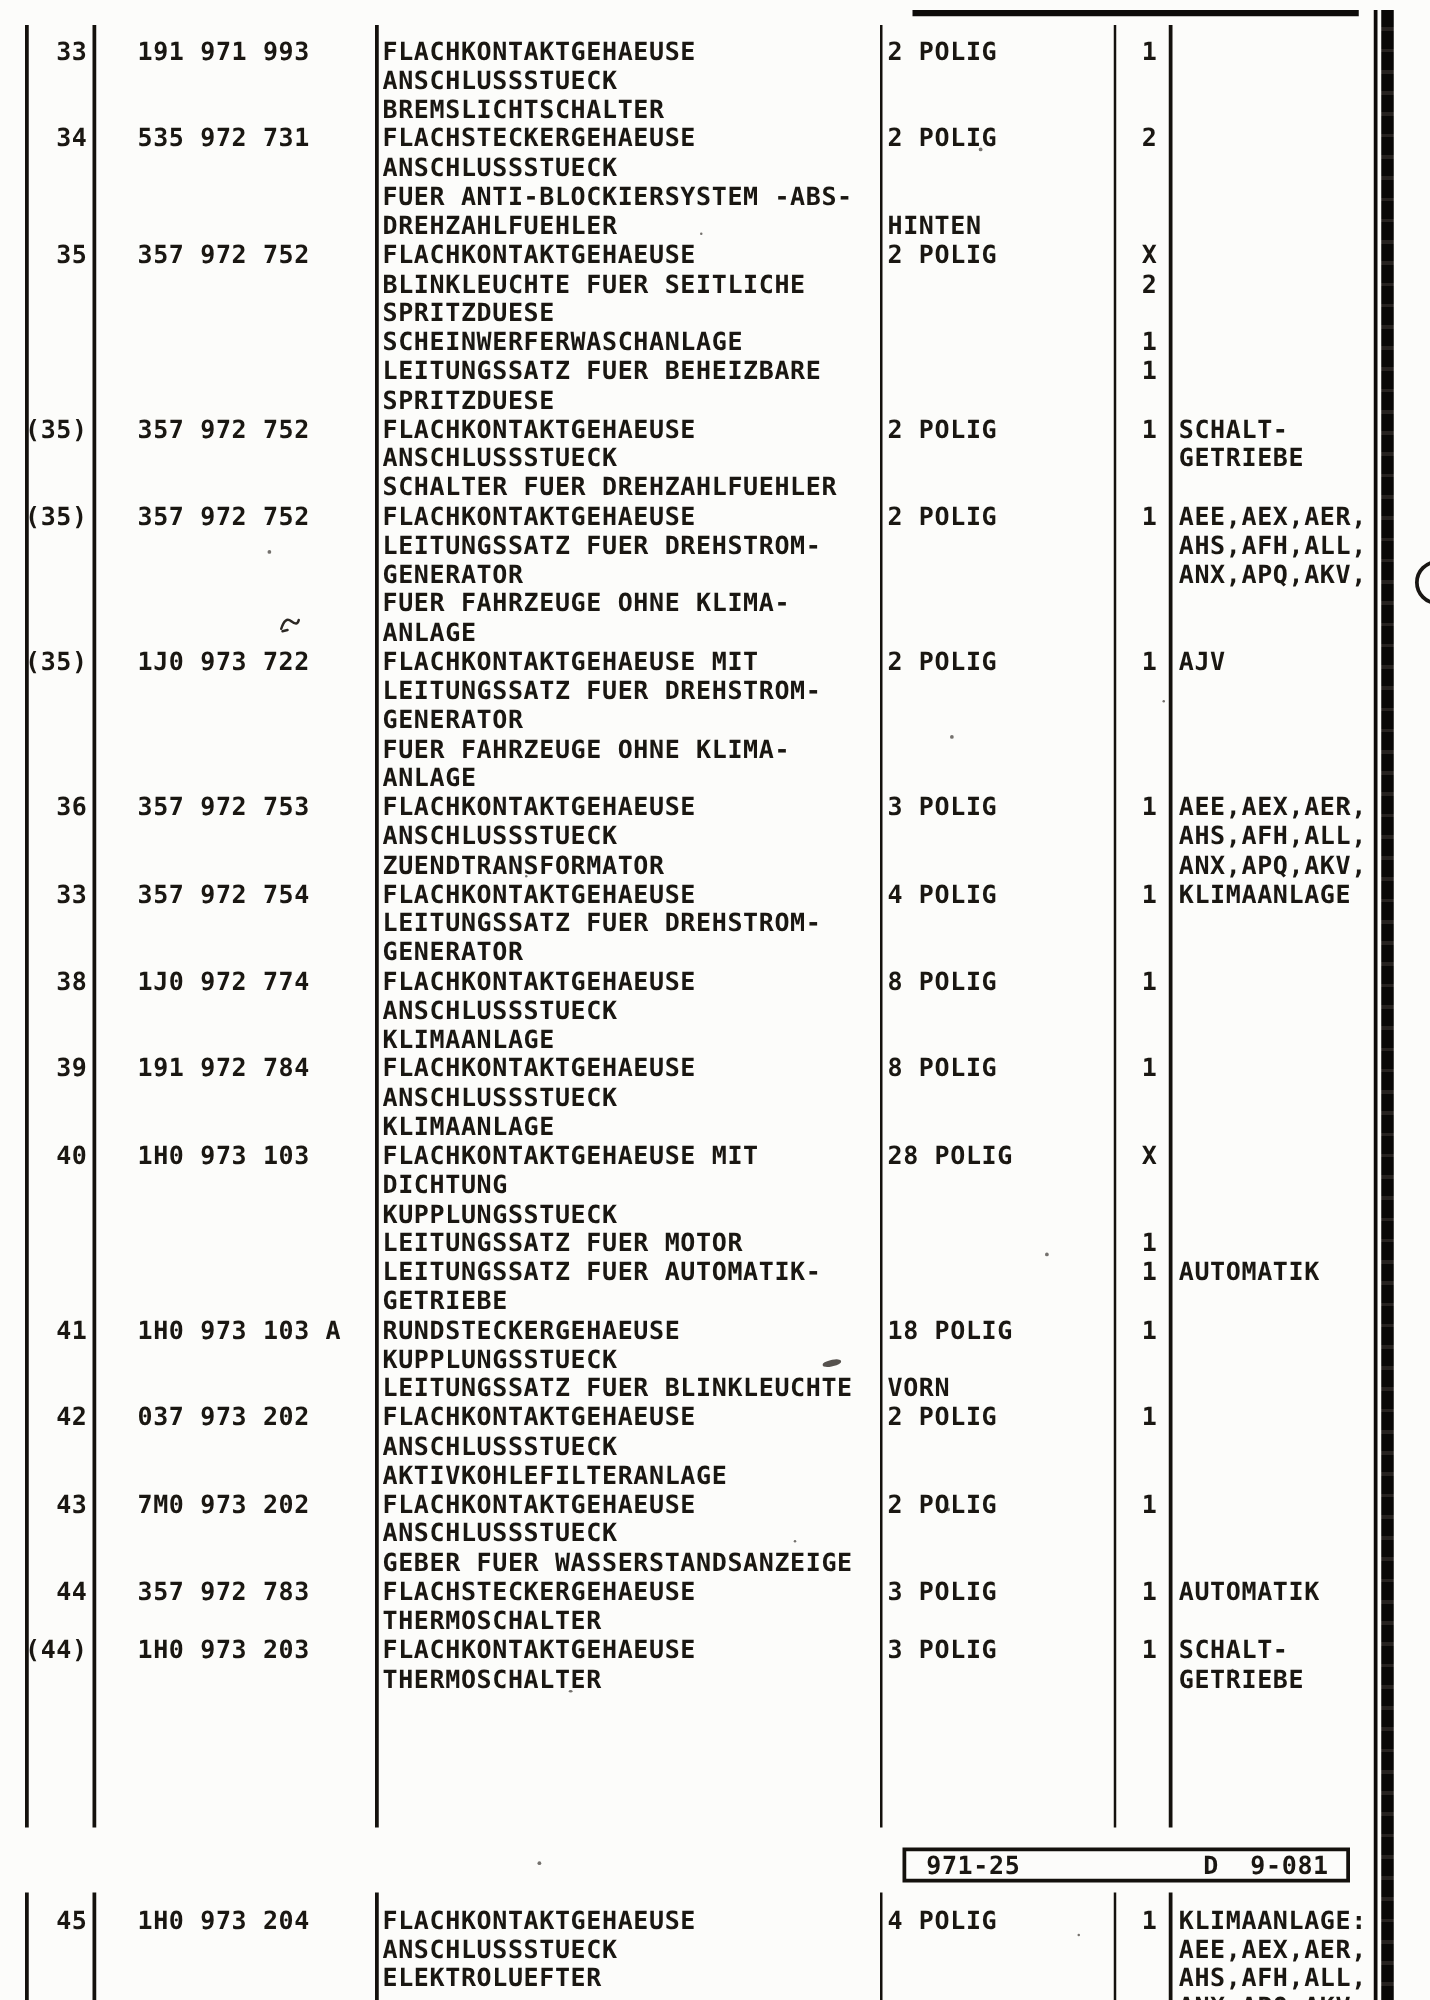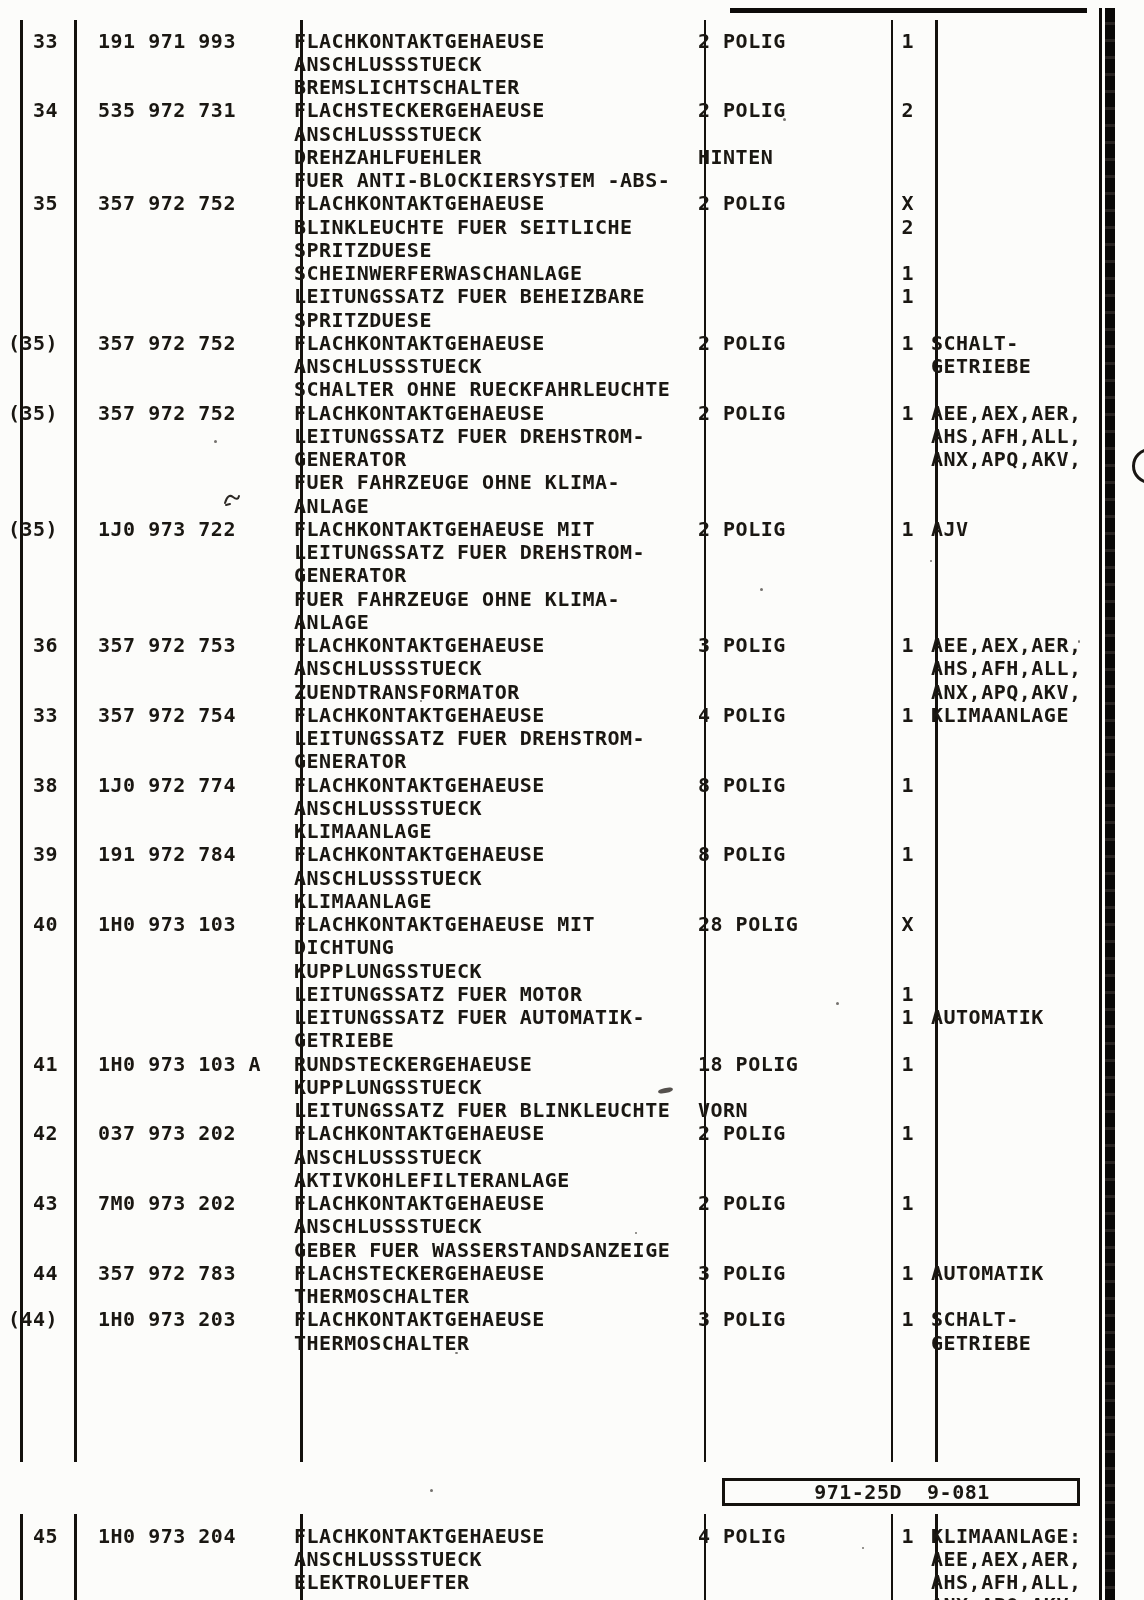--- a/index.html
+++ b/index.html
@@ -18,35 +18,35 @@
   .vr-type{left:704px;width:2px;}
   .vr-qty1{left:891px;width:2px;}
   .vr-qty2{left:935px;width:3px;}
   .top-rule{position:absolute;left:730px;top:8px;width:357px;height:5px;background:#0d0b09;}
   .edge-bar-a{position:absolute;left:1099px;top:8px;width:3px;height:1592px;background:#0d0b09;}
   .edge-bar-b{position:absolute;left:1105px;top:8px;width:10px;height:1592px;
     background:repeating-linear-gradient(180deg,#090807 0 14px,#262220 14px 17px);}
   .punch-circle{position:absolute;left:1132px;top:448px;width:30px;height:30px;
     border:3px solid #191613;border-radius:50%;background:transparent;}
   
-  .lines{position:absolute;left:8px;width:1076px;}
+  .lines{position:absolute;left:20px;width:1076px;}
   #s1-lines{top:29px;}
   #s2-lines{top:1524px;}
   .ln{display:grid;grid-template-columns:54px 226px 402px 187px 44px 163px;height:23.25px;align-items:center;}
   .c{font-size:20px;line-height:1;letter-spacing:.5px;white-space:pre;overflow:visible;}
   .c0{text-align:right;padding-right:4px;}
   .c1{padding-left:36px;}
   .c2{padding-left:6px;}
   .c3{padding-left:8px;}
   .c4{text-align:right;padding-right:7px;}
   .c5{padding-left:10px;}
   
   .footer-box{
     position:absolute;left:722px;top:1478px;width:322px;height:22px;
-    border:3px solid #14110d;display:flex;justify-content:center;align-items:center;
+    border:3px solid #14110d;display:flex;justify-content:space-between;align-items:center;
     padding:0 14px 0 16px;background:#fcfcfa;
   }
   .footer-box span{font-size:20px;letter-spacing:.5px;white-space:pre;}
   
   .speck{position:absolute;background:rgba(25,20,15,.6);border-radius:50%;}
   .smudge{position:absolute;width:15px;height:5px;background:#2a2622;border-radius:45%;
     transform:rotate(-12deg);opacity:.8;}
   .squiggle{position:absolute;left:222px;top:490px;}
 </style>
 </head>
@@ -100,34 +100,34 @@
         <span class="c c0"></span>
         <span class="c c1"></span>
         <span class="c c2">ANSCHLUSSSTUECK</span>
         <span class="c c3"></span>
         <span class="c c4"></span>
         <span class="c c5"></span>
       </div>
       <div class="ln">
         <span class="c c0"></span>
         <span class="c c1"></span>
+        <span class="c c2">FUER ANTI-BLOCKIERSYSTEM -ABS-</span>
+        <span class="c c3"></span>
+        <span class="c c4"></span>
+        <span class="c c5"></span>
+      </div>
+      <div class="ln">
+        <span class="c c0"></span>
+        <span class="c c1"></span>
         <span class="c c2">DREHZAHLFUEHLER</span>
         <span class="c c3">HINTEN</span>
         <span class="c c4"></span>
         <span class="c c5"></span>
       </div>
       <div class="ln">
-        <span class="c c0"></span>
-        <span class="c c1"></span>
-        <span class="c c2">FUER ANTI-BLOCKIERSYSTEM -ABS-</span>
-        <span class="c c3"></span>
-        <span class="c c4"></span>
-        <span class="c c5"></span>
-      </div>
-      <div class="ln">
         <span class="c c0">35</span>
         <span class="c c1">357 972 752</span>
         <span class="c c2">FLACHKONTAKTGEHAEUSE</span>
         <span class="c c3">2 POLIG</span>
         <span class="c c4">X</span>
         <span class="c c5"></span>
       </div>
       <div class="ln">
         <span class="c c0"></span>
         <span class="c c1"></span>
@@ -180,21 +180,21 @@
         <span class="c c0"></span>
         <span class="c c1"></span>
         <span class="c c2">ANSCHLUSSSTUECK</span>
         <span class="c c3"></span>
         <span class="c c4"></span>
         <span class="c c5">GETRIEBE</span>
       </div>
       <div class="ln">
         <span class="c c0"></span>
         <span class="c c1"></span>
-        <span class="c c2">SCHALTER OHNE RUECKFAHRLEUCHTE</span>
+        <span class="c c2">SCHALTER FUER DREHZAHLFUEHLER</span>
         <span class="c c3"></span>
         <span class="c c4"></span>
         <span class="c c5"></span>
       </div>
       <div class="ln">
         <span class="c c0">(35)</span>
         <span class="c c1">357 972 752</span>
         <span class="c c2">FLACHKONTAKTGEHAEUSE</span>
         <span class="c c3">2 POLIG</span>
         <span class="c c4">1</span>

